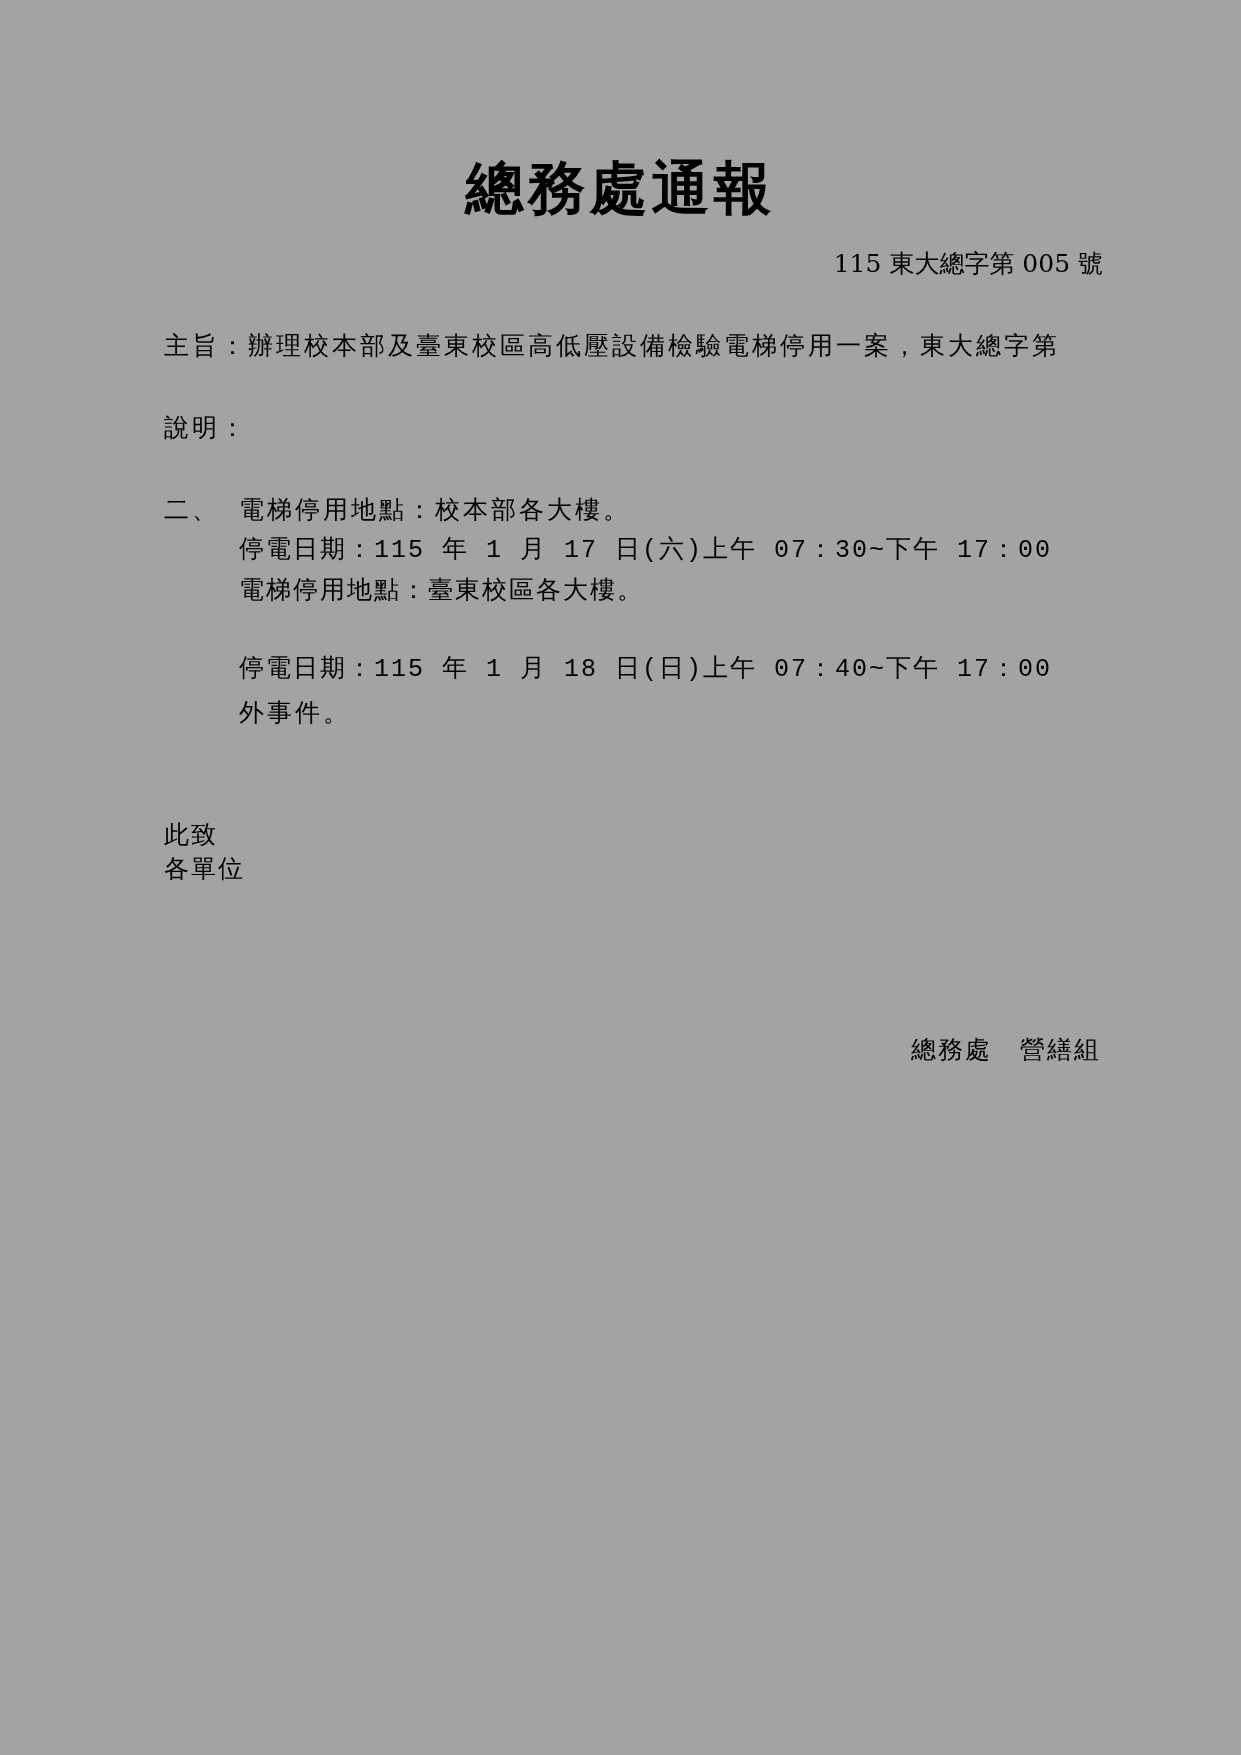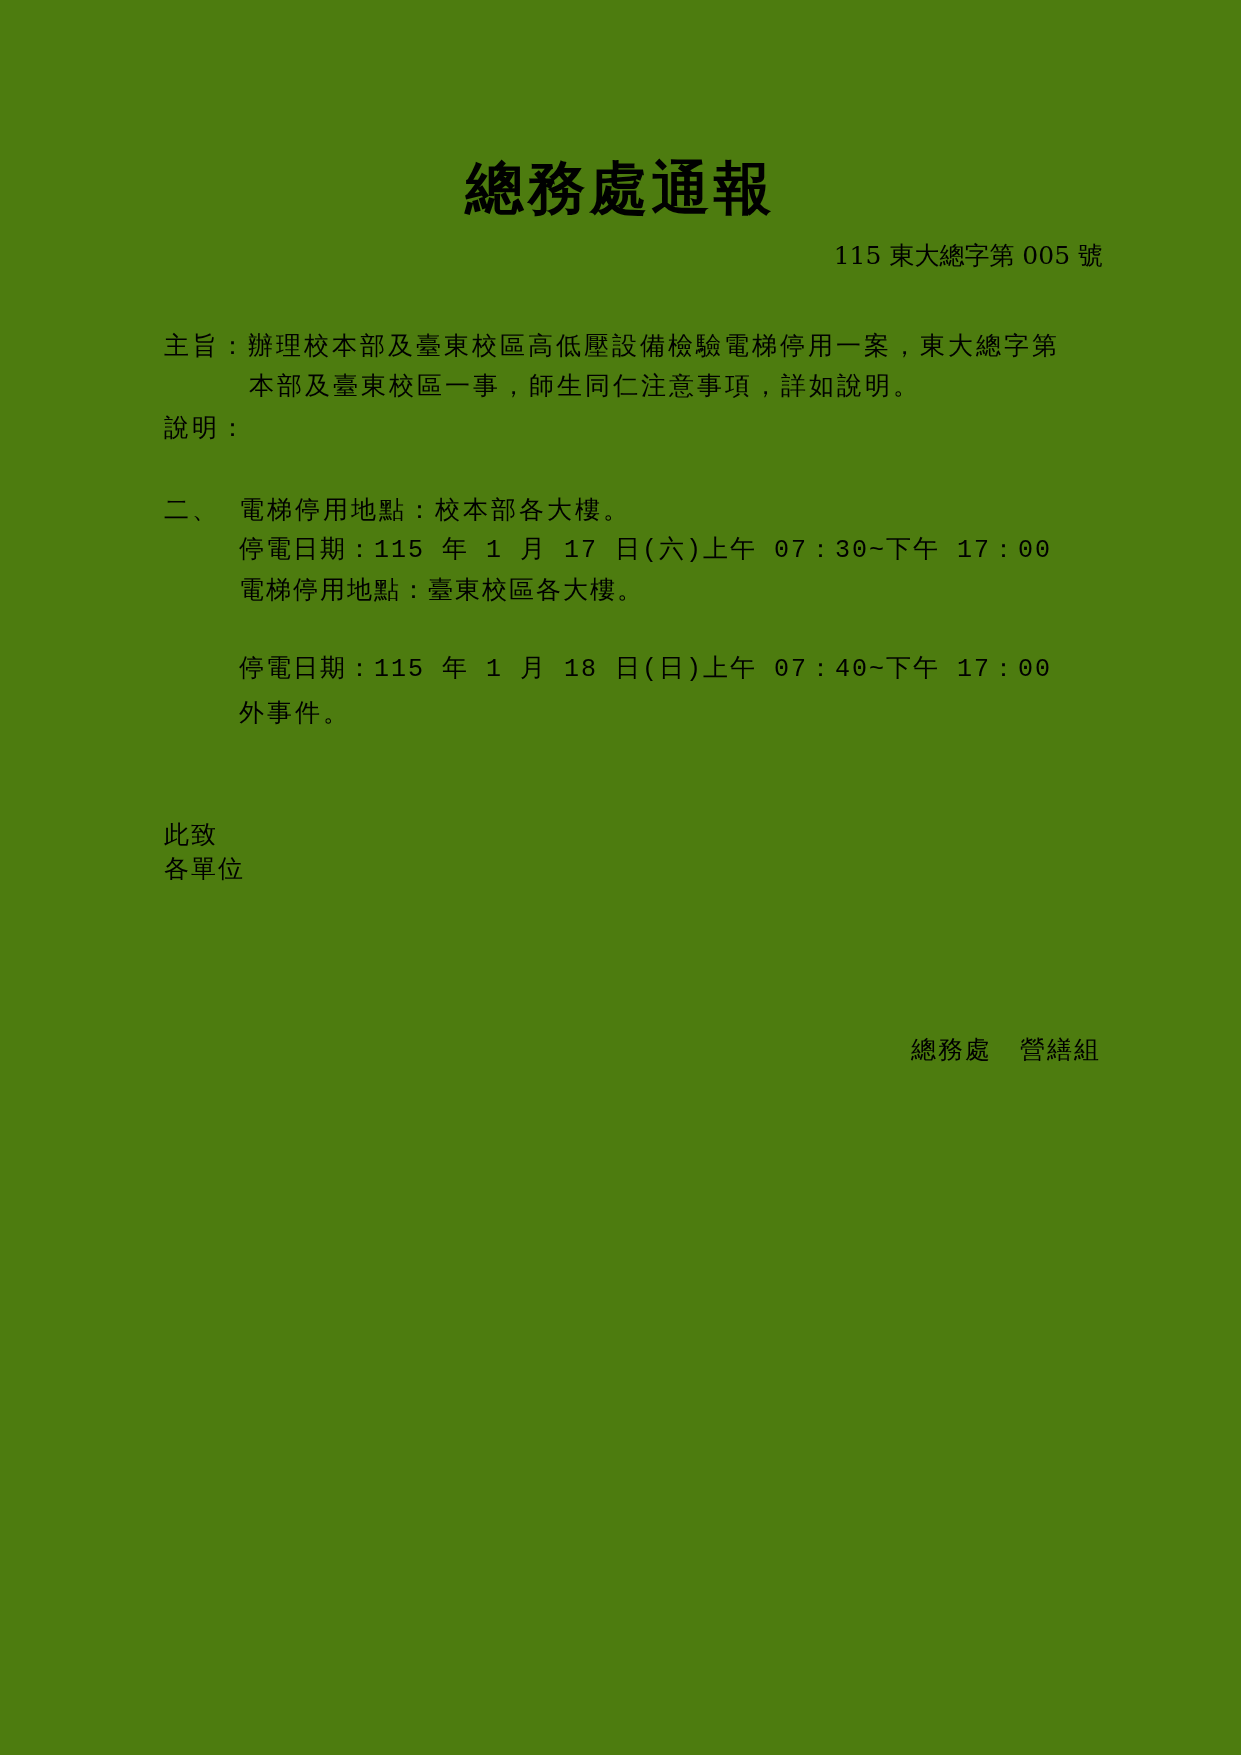--- a/index.html
+++ b/index.html
@@ -1,23 +1,23 @@
 <!DOCTYPE html>
 <html><head>
   <meta charset="utf-8">
   <style>
     html, body { margin: 0; padding: 0; background: #ffffff; }
     body { width: 1241px; height: 1755px; position: relative; overflow: hidden; color: #000; }
-    .page { position: absolute; left: 0; top: 0; width: 1241px; height: 1755px; background: #4d7c0f; }
+    .page { position: absolute; left: 0; top: 0; width: 1241px; height: 1755px; background: #a3a3a3; }
     .title {
       position: absolute; left: 0; width: 1241px; top: 150px; text-align: center;
       font-family: "DejaVu Serif", serif; font-weight: bold; font-size: 58px; letter-spacing: 4px;
     }
     .serif { font-family: "DejaVu Serif", "Liberation Serif", serif; font-size: 25px; line-height: 36px; }
-    .ref { position: absolute; right: 138px; top: 238px; text-align: right; }
+    .ref { position: absolute; right: 138px; top: 246px; text-align: right; }
     .ref div { white-space: nowrap; }
     .line { position: absolute; white-space: nowrap; letter-spacing: 3px; }
     .l1 { left: 164px; top: 328px; }
     .l1b { left: 249px; top: 368px; }
     .l2 { left: 164px; top: 410px; }
     .item { position: absolute; left: 164px; white-space: nowrap; letter-spacing: 3px; }
     .item .num { display: inline-block; width: 75px; }
     .sub { position: absolute; left: 239px; white-space: nowrap; letter-spacing: 2px; font-family: Liberation Mono, monospace; }
     .closing { position: absolute; left: 164px; top: 818px; letter-spacing: 2px; }
     .closing div { line-height: 34px; }
@@ -29,21 +29,20 @@
 
 <div class="page">
 
   <div class="title">總務處通報</div>
 
   <div class="ref serif">
     <div>115 東大總字第 005 號</div>
   </div>
 
   <div class="line l1 serif"><span>主旨：</span><span>辦理校本部及臺東校區高低壓設備檢驗電梯停用一案，東大總字第</span></div>
-  <div class="line l1b serif">本部及臺東校區一事，師生同仁注意事項，詳如說明。</div>
 
   <div class="line l2 serif">說明：</div>
 
 
   <div class="item serif" style="top:492px;">
     <span class="num">二、</span><span>電梯停用地點：校本部各大樓。</span>
   </div>
   <div class="sub serif" style="top:533px;">停電日期：115 年 1 月 17 日(六)上午 07：30~下午 17：00</div>
   <div class="sub serif" style="top:574px;">電梯停用地點：臺東校區各大樓。</div>
   <div class="sub serif" style="top:615px;margin-top:37px;">停電日期：115 年 1 月 18 日(日)上午 07：40~下午 17：00</div>

